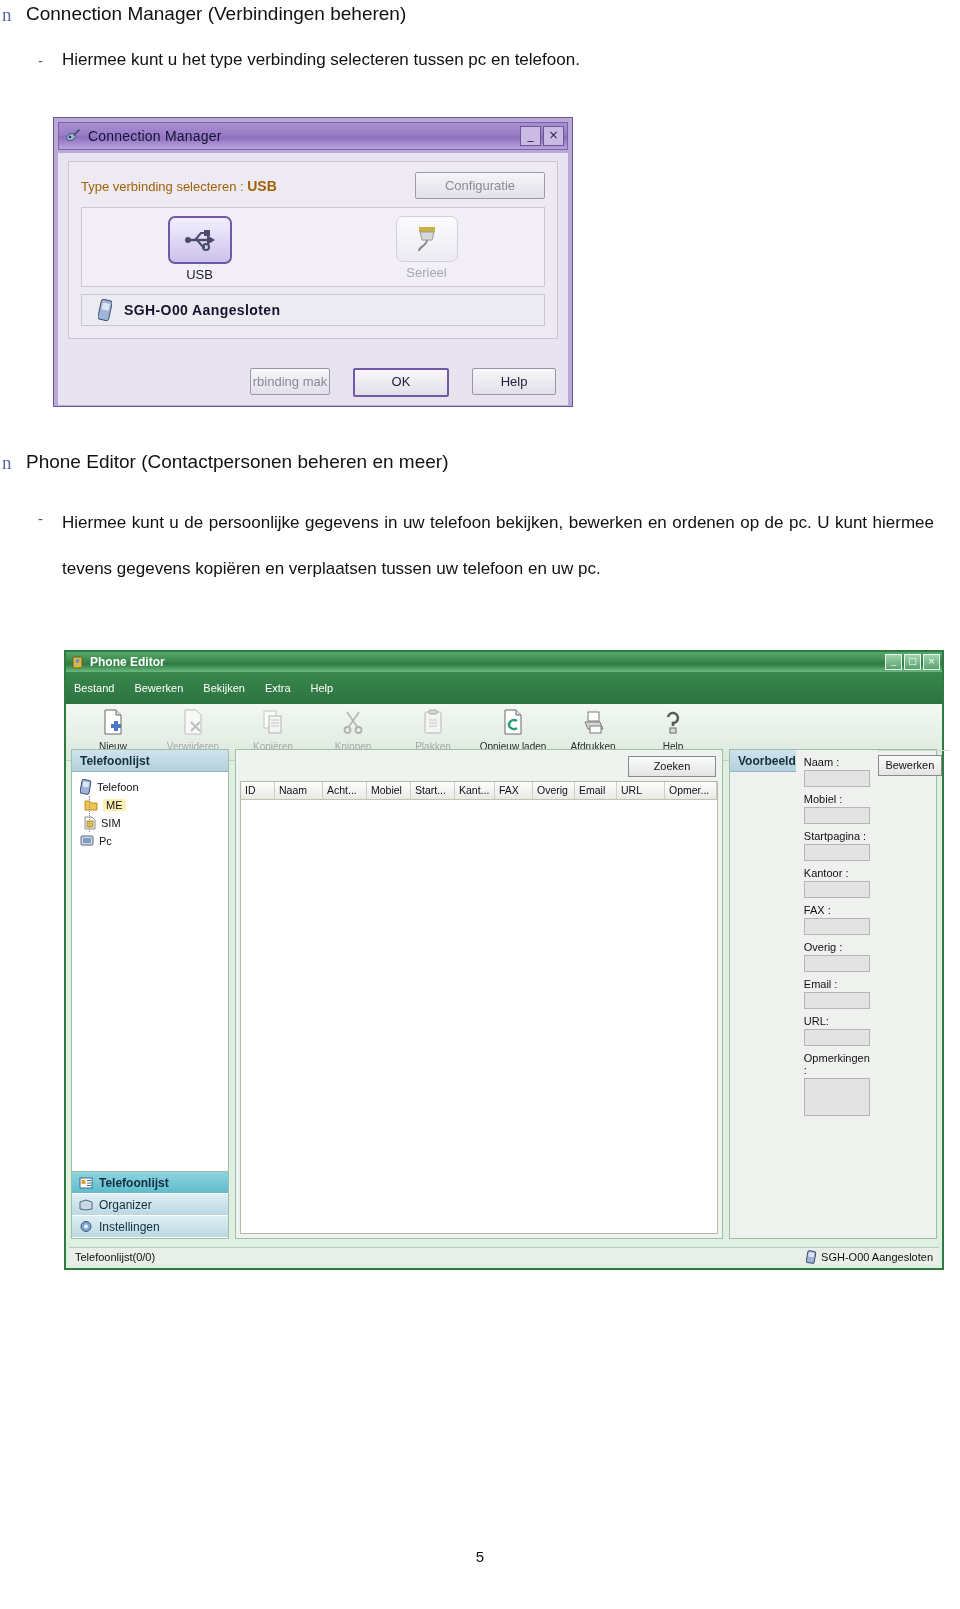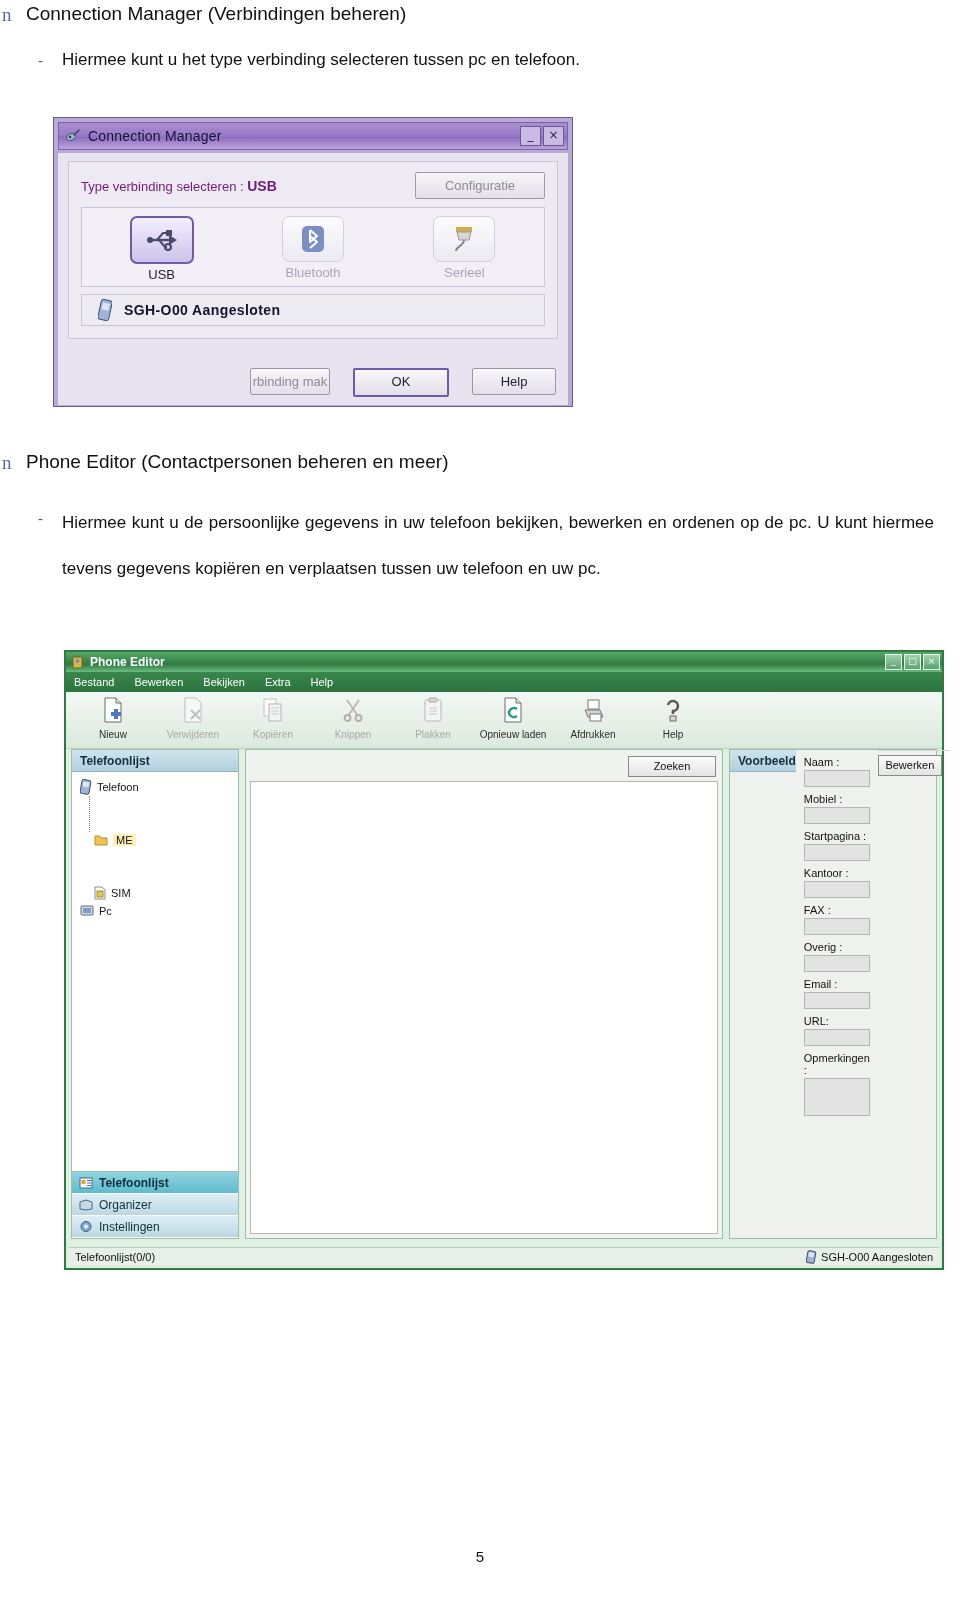--- a/index.html
+++ b/index.html
@@ -95,21 +95,21 @@
     border: 1px solid #c9c4d4;
     background: #eeeaf3;
     padding: 10px 12px 12px 12px;
     box-sizing: border-box;
   }
   #cm-row1 {
     display: flex;
     align-items: center;
     margin-bottom: 8px;
   }
-  .cm-label { font-size: 13px; color: #701a75; }
+  .cm-label { font-size: 13px; color: #a16207; }
   .cm-label b { font-size: 14px; }
   #cm-config-btn {
     margin-left: auto;
     width: 128px; height: 25px;
     background: linear-gradient(to bottom,#f6f5f8,#e3e0ea);
     border: 1px solid #9e99ab;
     border-radius: 2px;
     font-size: 13px;
     color: #8d8a97;
     text-align: center;
@@ -197,21 +197,21 @@
   }
   .pe-winbtns { margin-left: auto; display: flex; gap: 2px; }
   .pe-winbtn {
     width: 15px; height: 14px;
     background: linear-gradient(to bottom,#9ed4ab,#5ba271);
     border: 1px solid #e9f6ec;
     color: #ffffff; font-size: 9px; line-height: 12px; text-align: center;
     font-family: "DejaVu Sans", sans-serif;
   }
   #pe-menubar {
-    height: 20px;
+    height: 32px;
     background: linear-gradient(to bottom,#39874c,#2c7340);
     display: flex; align-items: center;
     padding-left: 8px;
     gap: 20px;
   }
   .pe-menu-item { font-size: 11px; color: #ffffff; }
 
   #pe-toolbar {
     height: 52px;
     background: linear-gradient(to bottom,#f3f8f3,#dbe9dd);
@@ -254,21 +254,21 @@
   }
   #tree-area {
     flex: 1;
     background: #ffffff;
     padding: 6px 0 0 0;
     font-size: 11px;
     position: relative;
     overflow: hidden;
   }
   .tree-row { display: flex; align-items: center; height: 18px; padding-left: 8px; }
-  .tree-row.child { padding-left: 22px; margin-top: 35px; }
+  .tree-row.child { padding-left: 12px; }
   .tree-row .t-lab { margin-left: 5px; color: #111; }
   .tree-row .t-lab.sel { background: #fdf0b5; padding: 0 3px; }
   .tree-connector {
     position: absolute;
     border-left: 1px dotted #8a8a8a;
   }
   #pe-left-nav { border-top: 1px solid #9dbfa6; }
   .nav-btn {
     height: 21px;
     display: flex; align-items: center;
@@ -424,29 +424,20 @@
               <path d="M12 15 L18 8 H23" stroke="#4a4a6a" stroke-width="2" fill="none"></path>
               <rect x="21" y="5" width="6" height="6" fill="#4a4a6a"></rect>
               <path d="M14 15 L20 22 H22" stroke="#4a4a6a" stroke-width="2" fill="none"></path>
               <circle cx="23" cy="22" r="3" fill="none" stroke="#4a4a6a" stroke-width="2"></circle>
               <path d="M24 10 L32 15 L24 20 Z" fill="#4a4a6a"></path>
             </svg>
           </div>
           <div class="cap">USB</div>
         </div>
 
-        <div class="cm-conn">
-          <div class="tile">
-            <svg width="26" height="30" viewBox="0 0 26 30" style="margin:7px auto 0 auto;">
-              <rect x="2" y="2" width="22" height="26" rx="5" fill="#7b8fc4"></rect>
-              <path d="M10 6 L17 12 L10 18 V6 M10 24 L17 18 L10 12" stroke="#ffffff" stroke-width="2" fill="none" stroke-linejoin="round"></path>
-            </svg>
-          </div>
-          <div class="cap">Bluetooth</div>
-        </div>
 
 
         <div class="cm-conn">
           <div class="tile">
             <svg width="30" height="30" viewBox="0 0 30 30" style="margin:7px auto 0 auto;">
               <rect x="7" y="3" width="16" height="5" fill="#c9b046"></rect>
               <path d="M8 8 L22 8 L20 16 L10 16 Z" fill="#d8d8d8" stroke="#9a9a9a"></path>
               <path d="M15 16 C15 22, 7 22, 7 27" stroke="#8a8a8a" stroke-width="2" fill="none"></path>
             </svg>
           </div>
@@ -657,20 +648,33 @@
           <span class="n-lab">Instellingen</span>
         </div>
       </div>
     </div>
 
     <div id="pe-center">
       <div id="search-row">
         <span id="zoeken-btn">Zoeken</span>
       </div>
       <div id="grid">
+        <div id="grid-head">
+          <span class="gh" style="width:34px">ID</span>
+          <span class="gh" style="width:48px">Naam</span>
+          <span class="gh" style="width:44px">Acht...</span>
+          <span class="gh" style="width:44px">Mobiel</span>
+          <span class="gh" style="width:44px">Start...</span>
+          <span class="gh" style="width:40px">Kant...</span>
+          <span class="gh" style="width:38px">FAX</span>
+          <span class="gh" style="width:42px">Overig</span>
+          <span class="gh" style="width:42px">Email</span>
+          <span class="gh" style="width:48px">URL</span>
+          <span class="gh" style="width:52px">Opmer...</span>
+        </div>
         <div id="grid-body"></div>
       </div>
     </div>
 
     <div id="pe-right">
       <div class="panel-head">Voorbeeld</div>
       <div id="preview-fields">
         <div class="pv-label">Naam :</div>
         <div class="pv-input"></div>
         <div class="pv-label">Mobiel :</div>

